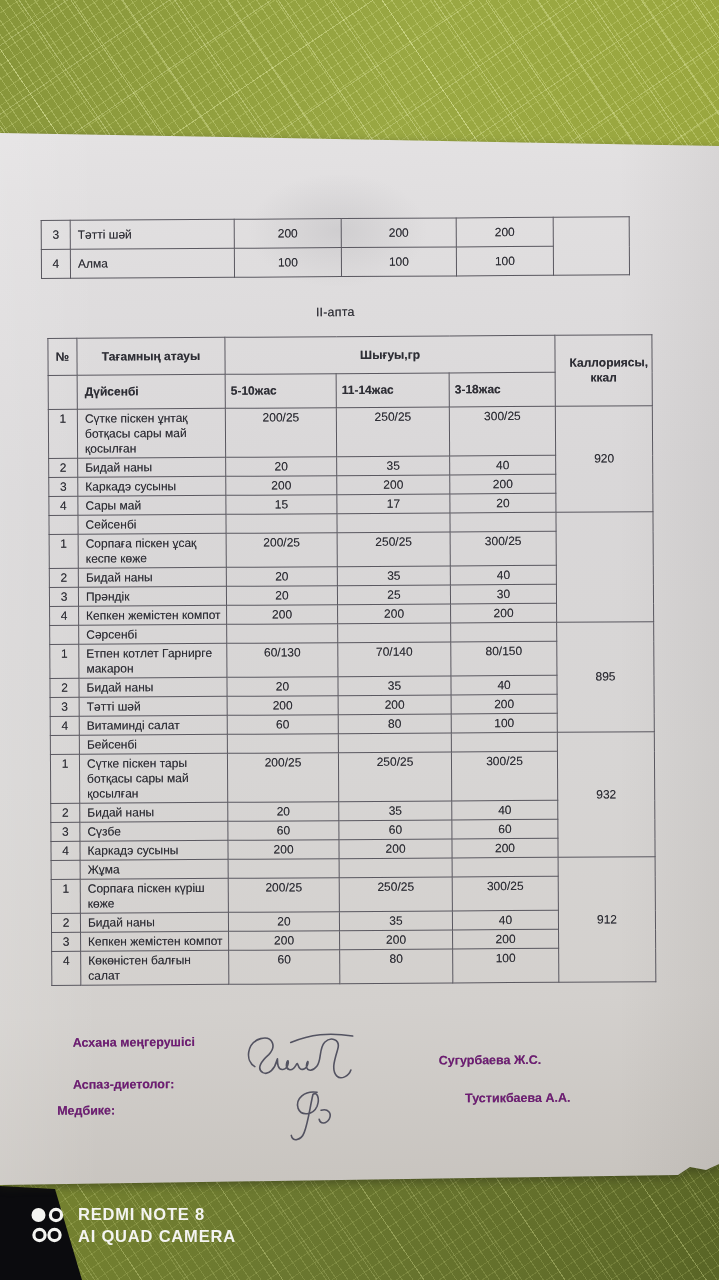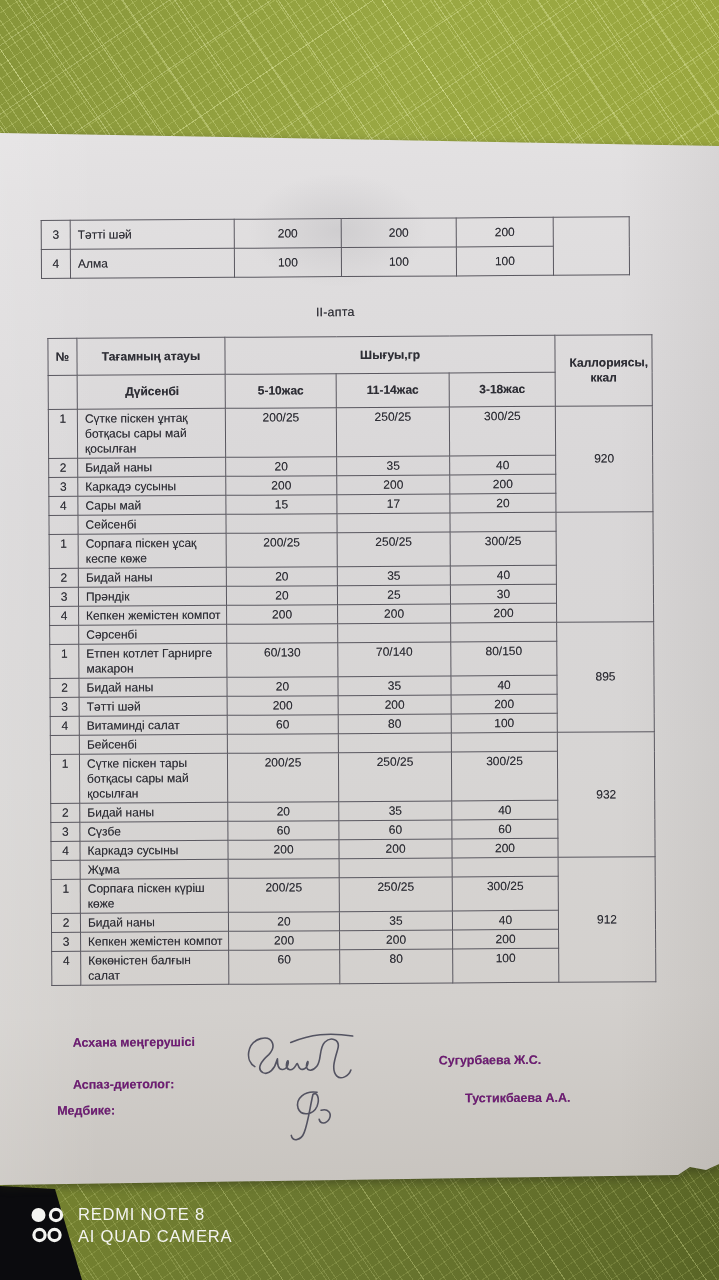--- a/index.html
+++ b/index.html
@@ -46,33 +46,33 @@
 
   .t-top{position:absolute;left:43px;top:218px;width:588px;}
   .t-top td{height:25px;vertical-align:middle;}
 
   .week{position:absolute;left:43px;top:305px;width:588px;text-align:center;
         font-size:12.5px;letter-spacing:.2px;}
 
   .t-main{position:absolute;left:49px;top:336px;width:604px;}
   .t-main td{vertical-align:top;}
   .t-main .h1 td{height:33px;vertical-align:middle;text-align:center;font-weight:bold;}
-  .t-main .h2 td{height:30px;vertical-align:middle;text-align:center;font-weight:bold;}
+  .t-main .h2 td{height:30px;vertical-align:middle;font-weight:bold;}
   .t-main td.calhead{padding:0 14px;margin-left:44px;}
   .t-main td.cal{vertical-align:middle;}
 
   
   .sigline{position:absolute;font-weight:bold;font-size:12.5px;color:#701a75;}
   .sig-svg{position:absolute;}
   .sig-svg path{fill:none;stroke:#3d3d4f;stroke-width:1.6;stroke-linecap:round;opacity:.85;}
 
   
   .wm{position:absolute;left:30px;top:1204px;display:flex;gap:12px;align-items:center;
       color:#f4f4f1;z-index:5;}
-  .wm-text{font-weight:normal;font-size:16.5px;line-height:1.32;letter-spacing:.8px;}
+  .wm-text{font-weight:bold;font-size:16.5px;line-height:1.32;letter-spacing:.8px;}
 </style>
 </head>
 <body>
 
 <div class="shot">
 
   <div class="cloth-top"></div>
   <div class="cloth-bottom"></div>
   <div class="corner-dark"></div>
 

